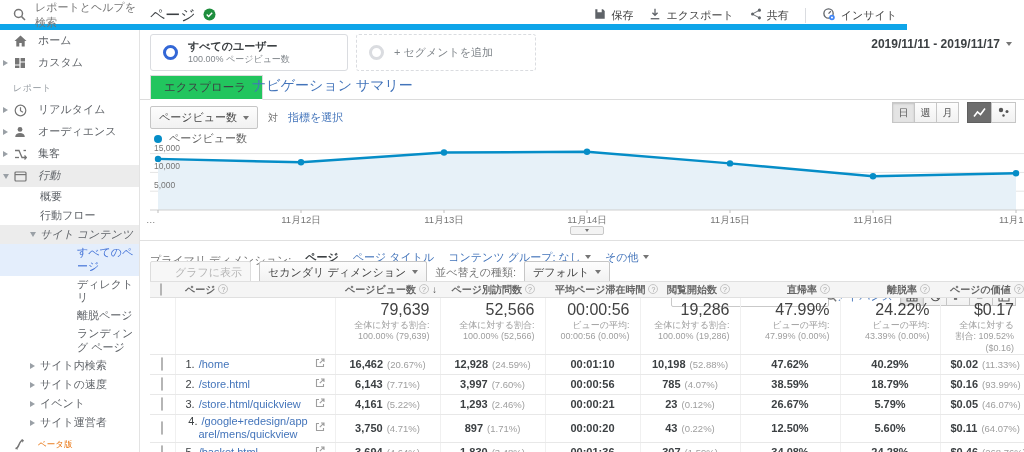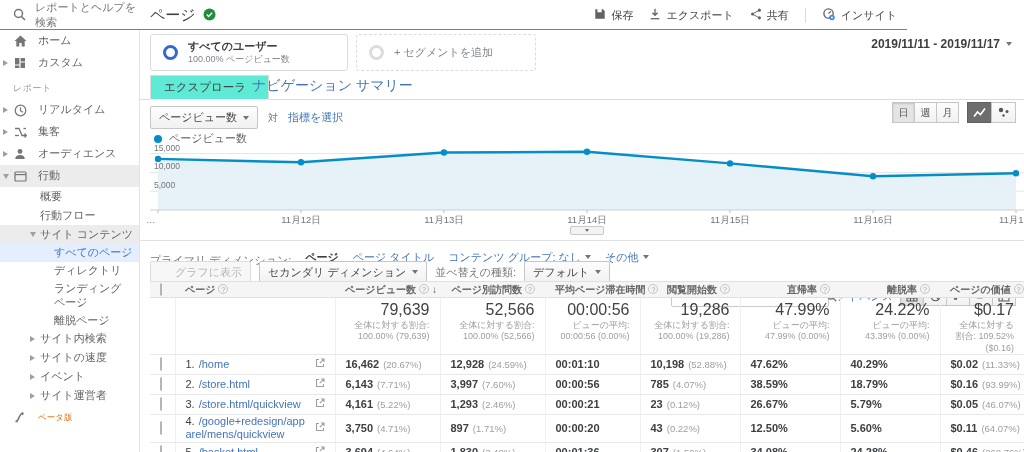--- a/index.html
+++ b/index.html
@@ -1,60 +1,60 @@
 <!DOCTYPE html>
 <html><head>
 <meta charset="utf-8">
 <style>
   * { margin:0; padding:0; box-sizing:border-box; }
   html,body { width:1024px; height:452px; overflow:hidden; }
   body { font-family:"Liberation Sans","DejaVu Sans",sans-serif; font-size:11px; color:#3c4043; background:#fff; position:relative; }
 
   
-  .topstrip { position:absolute; left:0; top:0; width:907px; height:30px; border-bottom:1px solid #0ea5e9; background:#fff; z-index:5; }
+  .topstrip { position:absolute; left:0; top:0; width:907px; height:30px; border-bottom:6px solid #0ea5e9; background:#fff; z-index:5; }
   .sb-search { position:absolute; left:0; top:0; width:140px; height:30px; display:flex; align-items:center; gap:9px; padding-left:13px; color:#757575; }
   .sb-search svg { flex:0 0 auto; }
   .page-title-wrap { position:absolute; left:150px; top:0; height:30px; display:flex; align-items:center; gap:7px; }
   .page-title { font-size:15px; color:#3c4043; }
   .toolbar { position:absolute; right:10px; top:0; height:30px; display:flex; align-items:center; gap:16px; color:#3c4043; }
   .tb-item { display:flex; align-items:center; gap:5px; cursor:pointer; font-size:11px; color:#444; }
   .tb-item svg { color:#5f6368; }
   .tb-sep { width:1px; height:15px; background:#dadce0; }
 
   
   .sidebar { position:absolute; left:0; top:30px; width:140px; height:422px; border-right:1px solid #e3e3e3; background:#fff; overflow:hidden; }
   .nav-item { display:flex; align-items:center; min-height:22px; padding:2px 4px 2px 12px; color:#5f6368; cursor:pointer; position:relative; }
   .nav-item .ico { width:16px; margin-right:10px; color:#757575; display:flex; justify-content:center; }
   .nav-item .arw { position:absolute; left:3px; }
   .nav-section { font-size:9px; color:#9aa0a6; padding:8px 0 4px 13px; letter-spacing:.5px; }
   .nav-sub1 { padding-left:40px; min-height:19px; }
   .nav-sub1 .arw { left:30px; }
-  .nav-sub2 { padding-left:54px; min-height:18px; }
-  .nav-hl { background:#ececec; }
+  .nav-sub2 { padding-left:77px; min-height:18px; }
+  .nav-hl { background:#ececec;font-style:italic; }
   .nav-sel { background:#e4eefc; color:#4272d7; }
   .arw-r { width:0; height:0; border-left:5px solid #9aa0a6; border-top:3.5px solid transparent; border-bottom:3.5px solid transparent; }
   .arw-d { width:0; height:0; border-top:5px solid #9aa0a6; border-left:3.5px solid transparent; border-right:3.5px solid transparent; }
   .beta { color:#e8710a; font-size:8.5px; margin-top:1px; }
   .nav-label-col { display:flex; flex-direction:column; line-height:1.25; }
   .nav-item.wrap { white-space:normal; line-height:1.25; }
 
   
   .seg-card { position:absolute; top:34px; height:37px; border:1px solid #dadce0; border-radius:3px; display:flex; align-items:center; padding-left:12px; gap:10px; background:#fff; cursor:pointer; }
   .seg-all { left:150px; width:198px; }
   .seg-add { left:356px; width:180px; border-style:dashed; color:#80868b; }
   .seg-circle { width:15px; height:15px; border:3.5px solid #3367d6; border-radius:50%; }
   .seg-circle.gray { border-color:#dadce0; }
   .seg-title { font-weight:bold; font-size:11px; color:#3c4043; line-height:1.3; }
   .seg-sub { font-size:9px; color:#80868b; }
 
   .date-range { position:absolute; right:12px; top:37px; display:flex; align-items:center; gap:6px; font-size:12px; font-weight:bold; color:#3c4043; cursor:pointer; }
 
   
   .tabbar { position:absolute; left:140px; right:0; top:79px; height:21px; border-bottom:1px solid #dcdcdc; }
-  .tab-active { position:absolute; left:10px; bottom:-1px; background:#5eead4; border:1px solid #dcdcdc; border-bottom:1px solid #fff; padding:4px 22px 4px 13px; font-size:11.5px; color:#3c4043; cursor:default; }
+  .tab-active { position:absolute; left:10px; bottom:-1px; background:#22c55e; border:1px solid #dcdcdc; border-bottom:1px solid #fff; padding:4px 16px 4px 13px; font-size:11.5px; color:#3c4043; cursor:default; }
   .tab-link { position:absolute; left:112px; bottom:4px; font-size:14px; color:#4374ba; cursor:pointer; }
 
   
   .metric-row { position:absolute; left:150px; top:106px; display:flex; align-items:center; gap:10px; }
   .gbtn { display:inline-flex; align-items:center; gap:6px; border:1px solid #c6c6c6; border-radius:2px; background:linear-gradient(#fdfdfd,#f1f1f1); padding:3px 8px; font-size:11px; color:#444; cursor:pointer; }
   .vs { font-size:10px; color:#757575; }
   .blue-link { color:#4374ba; cursor:pointer; }
   .caret { width:0; height:0; border-top:4px solid #757575; border-left:3.5px solid transparent; border-right:3.5px solid transparent; display:inline-block; }
   .gran-group { position:absolute; right:65px; top:102px; display:flex; }
   .gran-group .tgl { width:23px; height:21px; }
@@ -95,21 +95,21 @@
   .table-wrap { position:absolute; left:150px; top:281px; width:874px; }
   table { border-collapse:collapse; table-layout:fixed; width:874px; }
   th, td { padding:0 10px; vertical-align:middle; }
   thead th { background:#f5f5f5; border-top:1px solid #e0e0e0; border-bottom:1px solid #e0e0e0; height:16px; font-size:10px; color:#666; text-align:right; font-weight:bold; white-space:nowrap; }
   thead th.hleft { text-align:left; }
   td { border-bottom:1px solid #e8e8e8; border-left:1px solid #f0f0f0; }
   td:first-child, th:first-child { border-left:none; }
   tr.totals td { height:39px; text-align:right; vertical-align:top; padding-top:3px; }
   .tv { font-size:16px; color:#424242; }
   .ts { font-size:9px; color:#9e9e9e; line-height:1.25; margin-top:1px; }
-  tr.datarow td { height:20px; text-align:left; font-size:11px; }
+  tr.datarow td { height:20px; text-align:center; font-size:11px; }
   tr.datarow.tall td { height:28px; }
   td.cellpage { text-align:left; }
   .pagecell { display:flex; align-items:center; justify-content:space-between; gap:4px; }
   .rownum { color:#3c4043; margin-right:4px; }
   .plink { color:#4374ba; cursor:pointer; word-break:break-all; line-height:1.2; }
   .extico { color:#9e9e9e; flex:0 0 auto; cursor:pointer; }
   .val { font-weight:bold; color:#3c4043; }
   .pct { color:#9e9e9e; font-size:9.5px; margin-left:4px; font-weight:normal; }
   .cb { width:10px; height:10px; border:1px solid #b5b5b5; border-radius:1px; background:#fff; margin:0 auto; cursor:pointer; }
   .help { display:inline-block; width:10px; height:10px; border:1px solid #c6c6c6; border-radius:50%; font-size:7px; line-height:9px; color:#9e9e9e; text-align:center; margin-left:3px; font-weight:normal; vertical-align:1px; }
@@ -203,41 +203,41 @@
           <path d="M6.5 3.2V6.7l2.4 1.6"></path>
         </svg>
       </span>
       <span class="nav-label-col">
         <span>リアルタイム</span>
       </span>
     </div>
     <div class="nav-item wrap">
       <span class="arw arw-r"></span>
       <span class="ico">
+        <svg width="12" height="12" viewBox="0 0 12 12" fill="currentColor">
+          <circle cx="6" cy="3.4" r="2.4"></circle>
+          <path d="M1.2 11c0-2.6 2.1-4 4.8-4s4.8 1.4 4.8 4z"></path>
+        </svg>
+      </span>
+      <span class="nav-label-col">
+        <span>オーディエンス</span>
+      </span>
+    </div>
+    <div class="nav-item wrap">
+      <span class="arw arw-r"></span>
+      <span class="ico">
         <svg width="13" height="12" viewBox="0 0 13 12" fill="none" stroke="currentColor" stroke-width="1.3">
           <path d="M1 2.5h4l3 7h4"></path>
           <path d="M1 9.5h4"></path>
           <path d="M9.5 2.5H12"></path>
           <path d="M10.5 7.5l1.8 2-1.8 2" fill="none"></path>
         </svg>
       </span>
       <span class="nav-label-col">
         <span>集客</span>
-      </span>
-    </div>
-    <div class="nav-item wrap">
-      <span class="arw arw-r"></span>
-      <span class="ico">
-        <svg width="12" height="12" viewBox="0 0 12 12" fill="currentColor">
-          <circle cx="6" cy="3.4" r="2.4"></circle>
-          <path d="M1.2 11c0-2.6 2.1-4 4.8-4s4.8 1.4 4.8 4z"></path>
-        </svg>
-      </span>
-      <span class="nav-label-col">
-        <span>オーディエンス</span>
       </span>
     </div>
     <div class="nav-item wrap nav-hl">
       <span class="arw arw-d"></span>
       <span class="ico">
         <svg width="13" height="11" viewBox="0 0 13 11" fill="none" stroke="currentColor" stroke-width="1.2">
           <rect x="1" y="1" width="11" height="9" rx="1"></rect>
           <path d="M1 3.6h11"></path>
         </svg>
       </span>
@@ -266,26 +266,26 @@
         <span>すべてのページ</span>
       </span>
     </div>
     <div class="nav-item wrap nav-sub2">
       <span class="nav-label-col">
         <span>ディレクトリ</span>
       </span>
     </div>
     <div class="nav-item wrap nav-sub2">
       <span class="nav-label-col">
+        <span>離脱ページ</span>
+      </span>
+    </div>
+    <div class="nav-item wrap nav-sub2">
+      <span class="nav-label-col">
         <span>ランディング ページ</span>
-      </span>
-    </div>
-    <div class="nav-item wrap nav-sub2">
-      <span class="nav-label-col">
-        <span>離脱ページ</span>
       </span>
     </div>
     <div class="nav-item wrap nav-sub1">
       <span class="arw arw-r"></span>
       <span class="nav-label-col">
         <span>サイト内検索</span>
       </span>
     </div>
     <div class="nav-item wrap nav-sub1">
       <span class="arw arw-r"></span>

